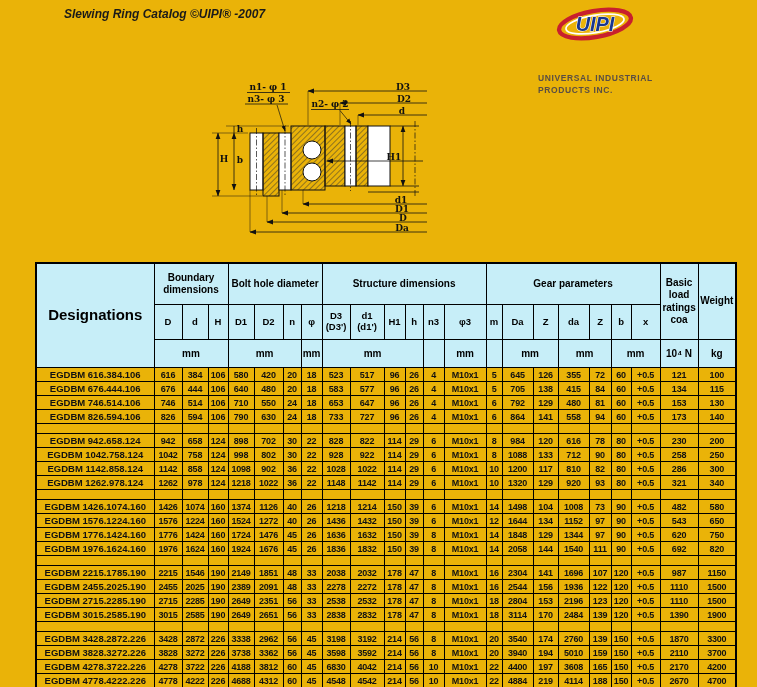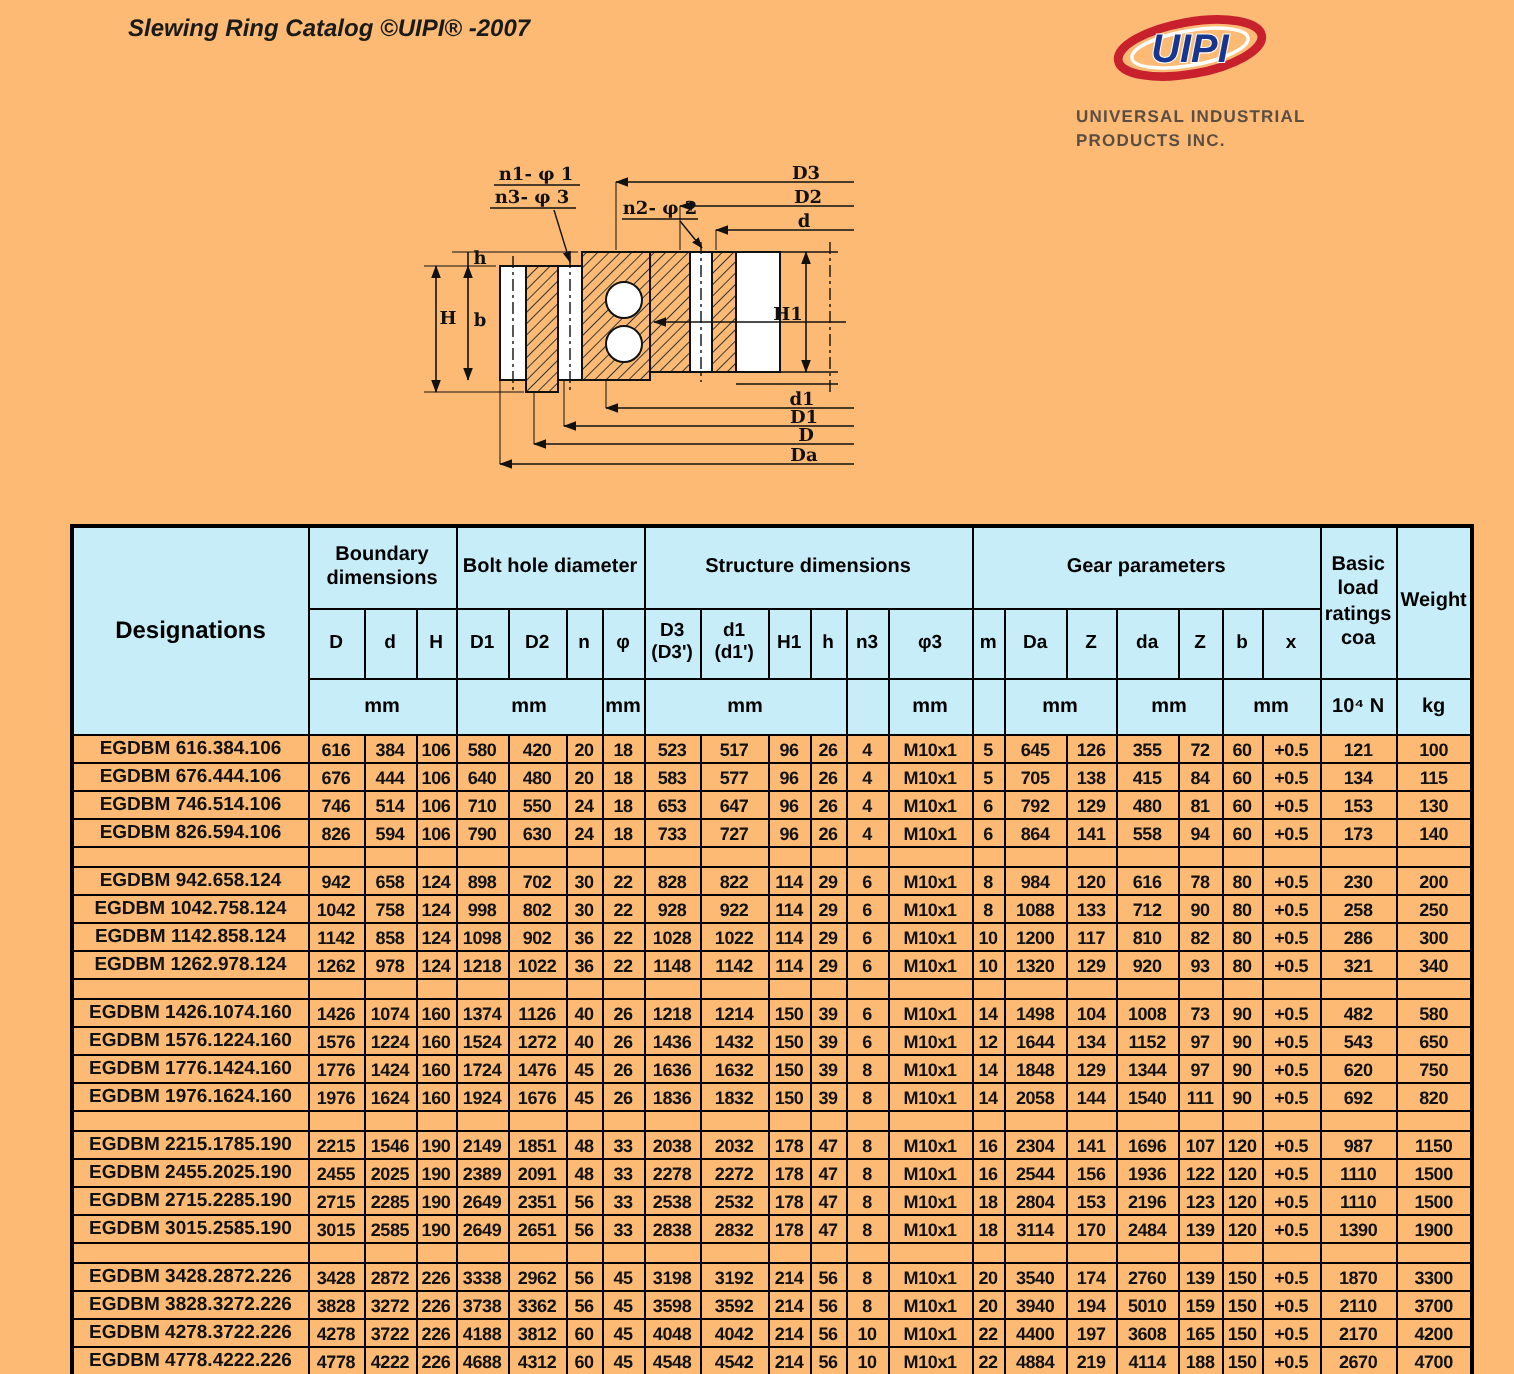--- a/index.html
+++ b/index.html
@@ -1,36 +1,36 @@
 <!DOCTYPE html>
 <html><head>
 <meta charset="utf-8">
 <style>
   html,body{margin:0;padding:0;background:#fff;}
-  #page{position:relative;width:757px;height:687px;background:#fdba74;overflow:hidden;
+  #page{position:relative;width:757px;height:687px;background:#eab308;overflow:hidden;
         font-family:"Liberation Sans",sans-serif;color:#111;}
 
   .catalog-title{position:absolute;left:64px;top:7px;font-size:12px;font-weight:bold;
                  font-style:italic;color:#1a1a1a;}
   .page-title{position:absolute;left:38px;top:50px;font-size:15.5px;font-weight:bold;
               letter-spacing:.2px;color:#000;}
 
   .logo{position:absolute;left:538px;top:4px;display:flex;align-items:center;gap:8px;flex-direction:column;}
-  .company{font-size:8.5px;font-weight:bold;color:#5a4e44;line-height:1.45;letter-spacing:.6px;}
+  .company{font-size:8.5px;font-weight:bold;color:#5a4e44;line-height:1.45;letter-spacing:.6px;margin-top:20px;}
 
   .drawing{position:absolute;left:190px;top:82px;}
   .drawing text{font-family:"DejaVu Serif",serif;font-weight:bold;font-size:9px;fill:#111;}
 
   table.specs{position:absolute;left:35px;top:262px;width:700px;border-collapse:collapse;
               table-layout:fixed;border:2px solid #000;}
   table.specs td,table.specs th{border:1px solid #000;padding:0;text-align:center;
               vertical-align:middle;overflow:hidden;}
   thead th{background:#c7eef8;font-weight:bold;color:#000;}
   th.gh{font-size:10px;height:40px;line-height:1.25;}
-  th.des-h{font-size:12px;margin-left:20px;}
+  th.des-h{font-size:15px;margin-left:20px;}
   th.ch{font-size:9.5px;height:34px;white-space:pre-line;line-height:1.15;}
   th.uh{font-size:10px;height:27px;}
   th.nbr{border-right:none;}
   th.nbl{border-left:none;}
   td.des{font-size:9.5px;font-weight:bold;height:13px;}
   td.val{font-size:9px;font-weight:bold;height:13px;letter-spacing:-.2px;}
   tr.sep td{height:9px;}
 </style>
 </head>
 <body>
@@ -761,21 +761,21 @@
         </tr>
         <tr>
           <td class="des">EGDBM 4278.3722.226</td>
           <td class="val">4278</td>
           <td class="val">3722</td>
           <td class="val">226</td>
           <td class="val">4188</td>
           <td class="val">3812</td>
           <td class="val">60</td>
           <td class="val">45</td>
-          <td class="val">4048</td>
+          <td class="val">6830</td>
           <td class="val">4042</td>
           <td class="val">214</td>
           <td class="val">56</td>
           <td class="val">10</td>
           <td class="val">M10x1</td>
           <td class="val">22</td>
           <td class="val">4400</td>
           <td class="val">197</td>
           <td class="val">3608</td>
           <td class="val">165</td>

